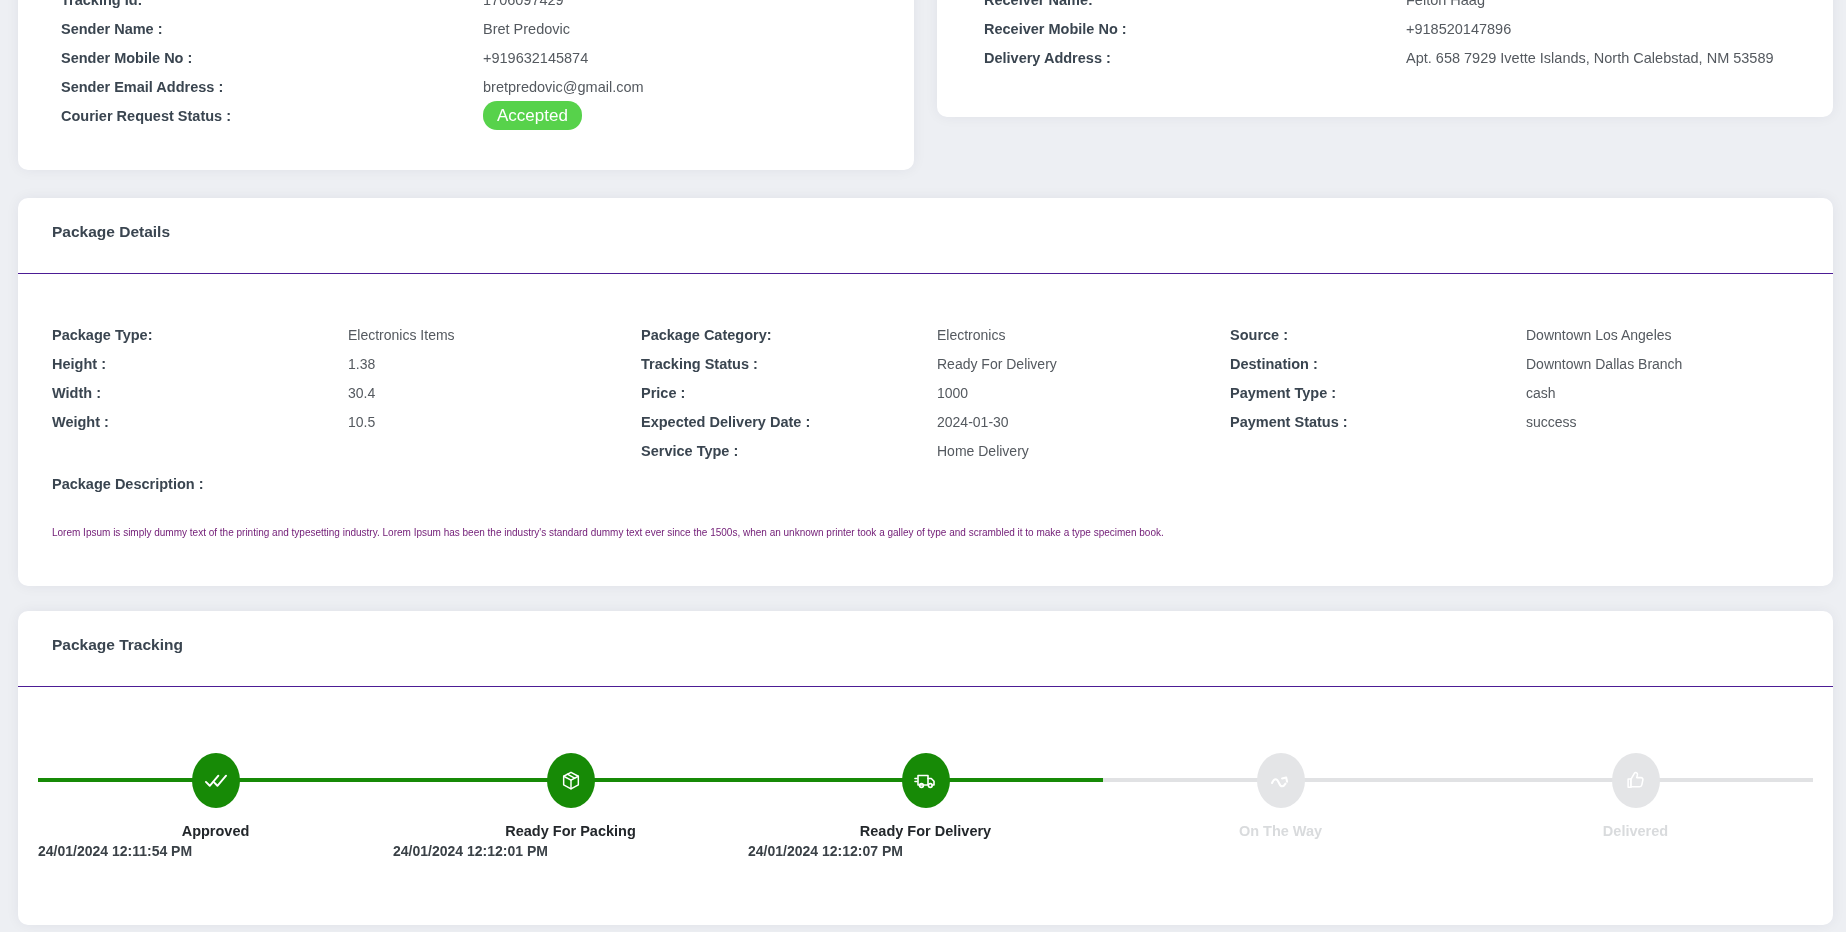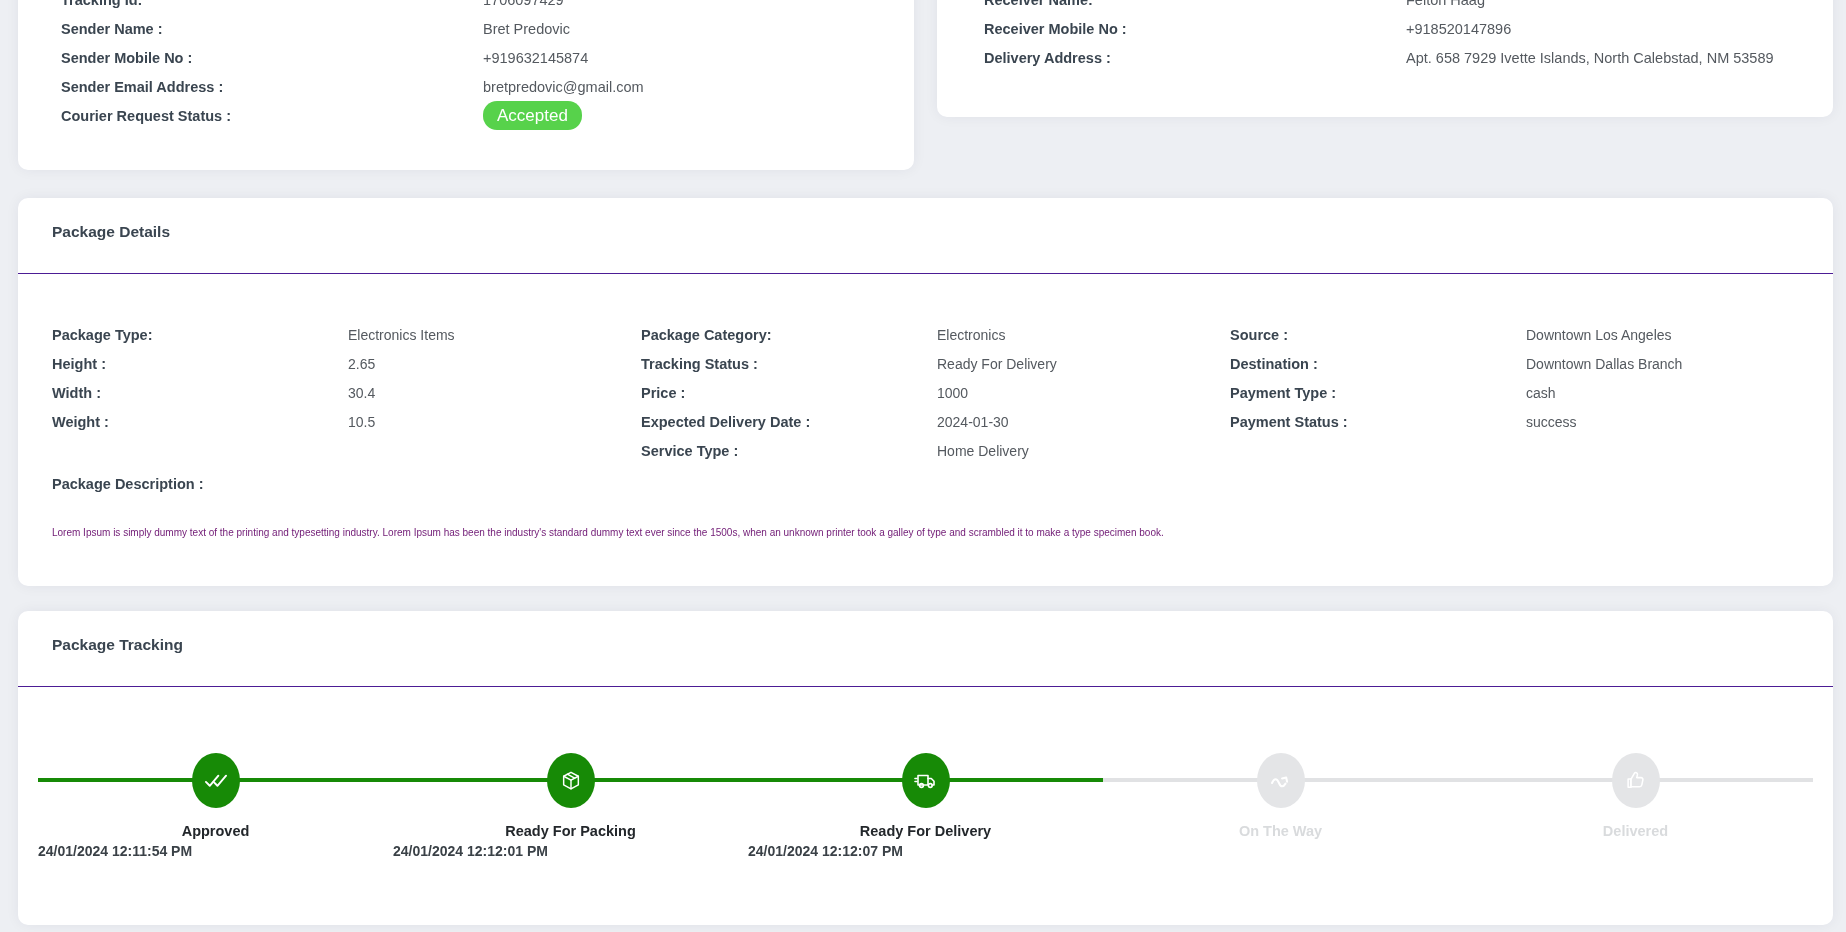--- a/index.html
+++ b/index.html
@@ -124,21 +124,21 @@
     </div>
     <div class="pd-body">
       <div class="pd-cols" id="pd-cols">
           <div class="pd-col">
             <div class="pd-row">
               <span class="pd-label">Package Type:</span>
               <span class="pd-value">Electronics Items</span>
             </div>
             <div class="pd-row">
               <span class="pd-label">Height :</span>
-              <span class="pd-value">2.65</span>
+              <span class="pd-value">1.38</span>
             </div>
             <div class="pd-row">
               <span class="pd-label">Width :</span>
               <span class="pd-value">30.4</span>
             </div>
             <div class="pd-row">
               <span class="pd-label">Weight :</span>
               <span class="pd-value">10.5</span>
             </div>
           </div>

